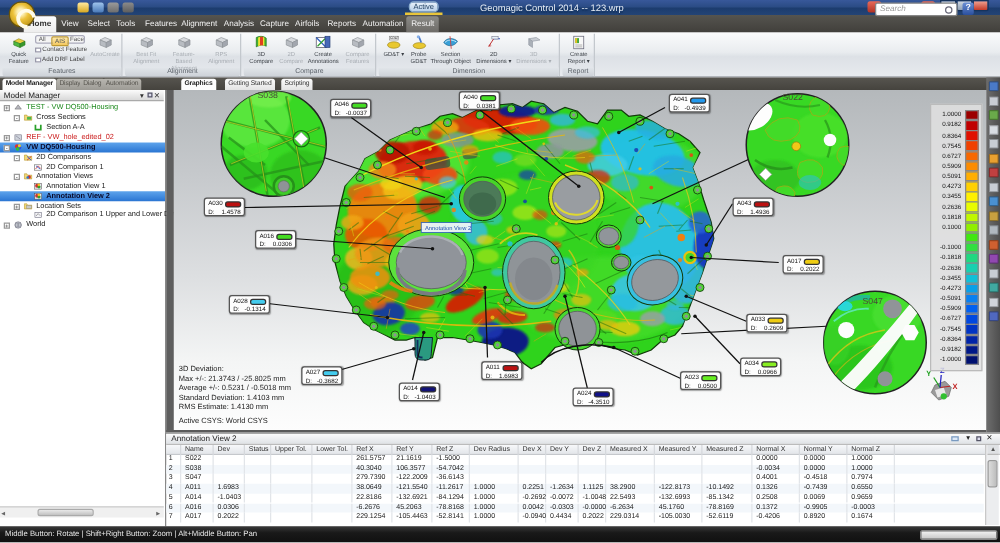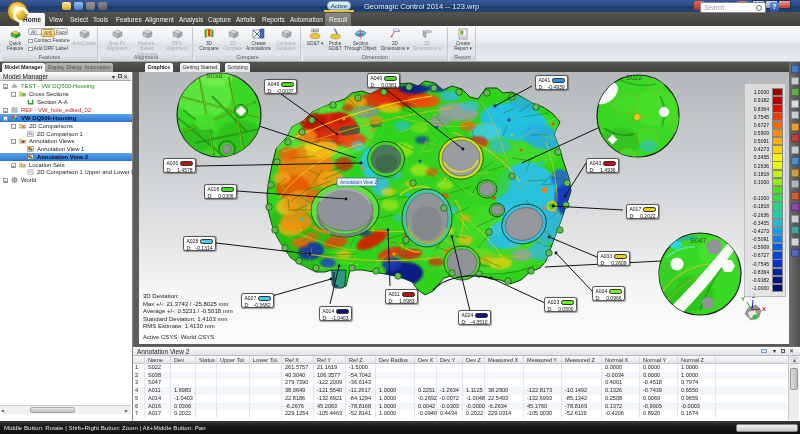--- a/index.html
+++ b/index.html
@@ -12,21 +12,21 @@
   background:linear-gradient(#38589a 0%, #2b4c85 45%, #1c3c6e 55%, #234476 100%); }
 #applogo { left:7px; top:1px; width:21px; height:21px; border-radius:50%;
   background:radial-gradient(circle at 45% 40%, #fdf2be 15%, #edc23a 40%, #caa01e 70%, #8a6a0a);
   border:1px solid #6a5408; z-index:50; }
 #applogo:after { content:""; position:absolute; left:4.5px; top:4.5px; width:10px; height:10px; border-radius:50%;
   border:3px solid #fffbe8; border-right-color:transparent; transform:rotate(35deg); }
 .qat { top:2px; height:8px; display:flex; gap:3px; }
 .qico { width:9px; height:8px; border-radius:2px; }
 #activepill { left:327px; top:1px; width:24px; height:9px; background:linear-gradient(#e8f1fa,#b7cfe8); border-radius:4px; border:1px solid #8fb0d0; font-size:6px; color:#1a3a5c; text-align:center; line-height:8px; }
 #activeline { left:324px; top:10px; width:30px; height:2px; background:#e8c53a; }
-#wintitle { left:364px; top:2px; font-size:7.5px; color:#e8eef6; text-shadow:0 1px 1px #12305a;text-align:center; }
+#wintitle { left:384px; top:2px; font-size:7.5px; color:#e8eef6; text-shadow:0 1px 1px #12305a;text-align:center; }
 .winbtn { top:0px; width:13px; height:9px; border-radius:0 0 2px 2px; border:1px solid #16335c; }
 
 
 #tabstrip { left:0; top:12px; width:800px; height:14px; background:linear-gradient(#55544f,#413f3b); }
 .rtab { position:absolute; top:13px; height:13px; line-height:13px; font-size:6.5px; color:#f2f2f2; padding:0 4px; }
 .rtab.active { background:linear-gradient(#fdfdfd,#ededed); color:#333; border-radius:2px 2px 0 0; font-weight:bold; }
 #searchbox { left:700px; top:1.5px; width:66px; height:11px; background:#fff; border:1px solid #888; border-radius:2px; font-size:6.5px; font-style:italic; color:#999; line-height:10px; padding-left:3px; }
 #searchbox:after { content:""; position:absolute; right:3px; top:2px; width:4px; height:4px; border:1px solid #667; border-radius:50%; }
 #helpico { left:770px; top:2px; width:9px; height:10px; background:linear-gradient(#6b8fd4,#2a4f9e); border-radius:2px; color:#fff; font-size:7px; font-weight:bold; text-align:center; line-height:10px; }
 

